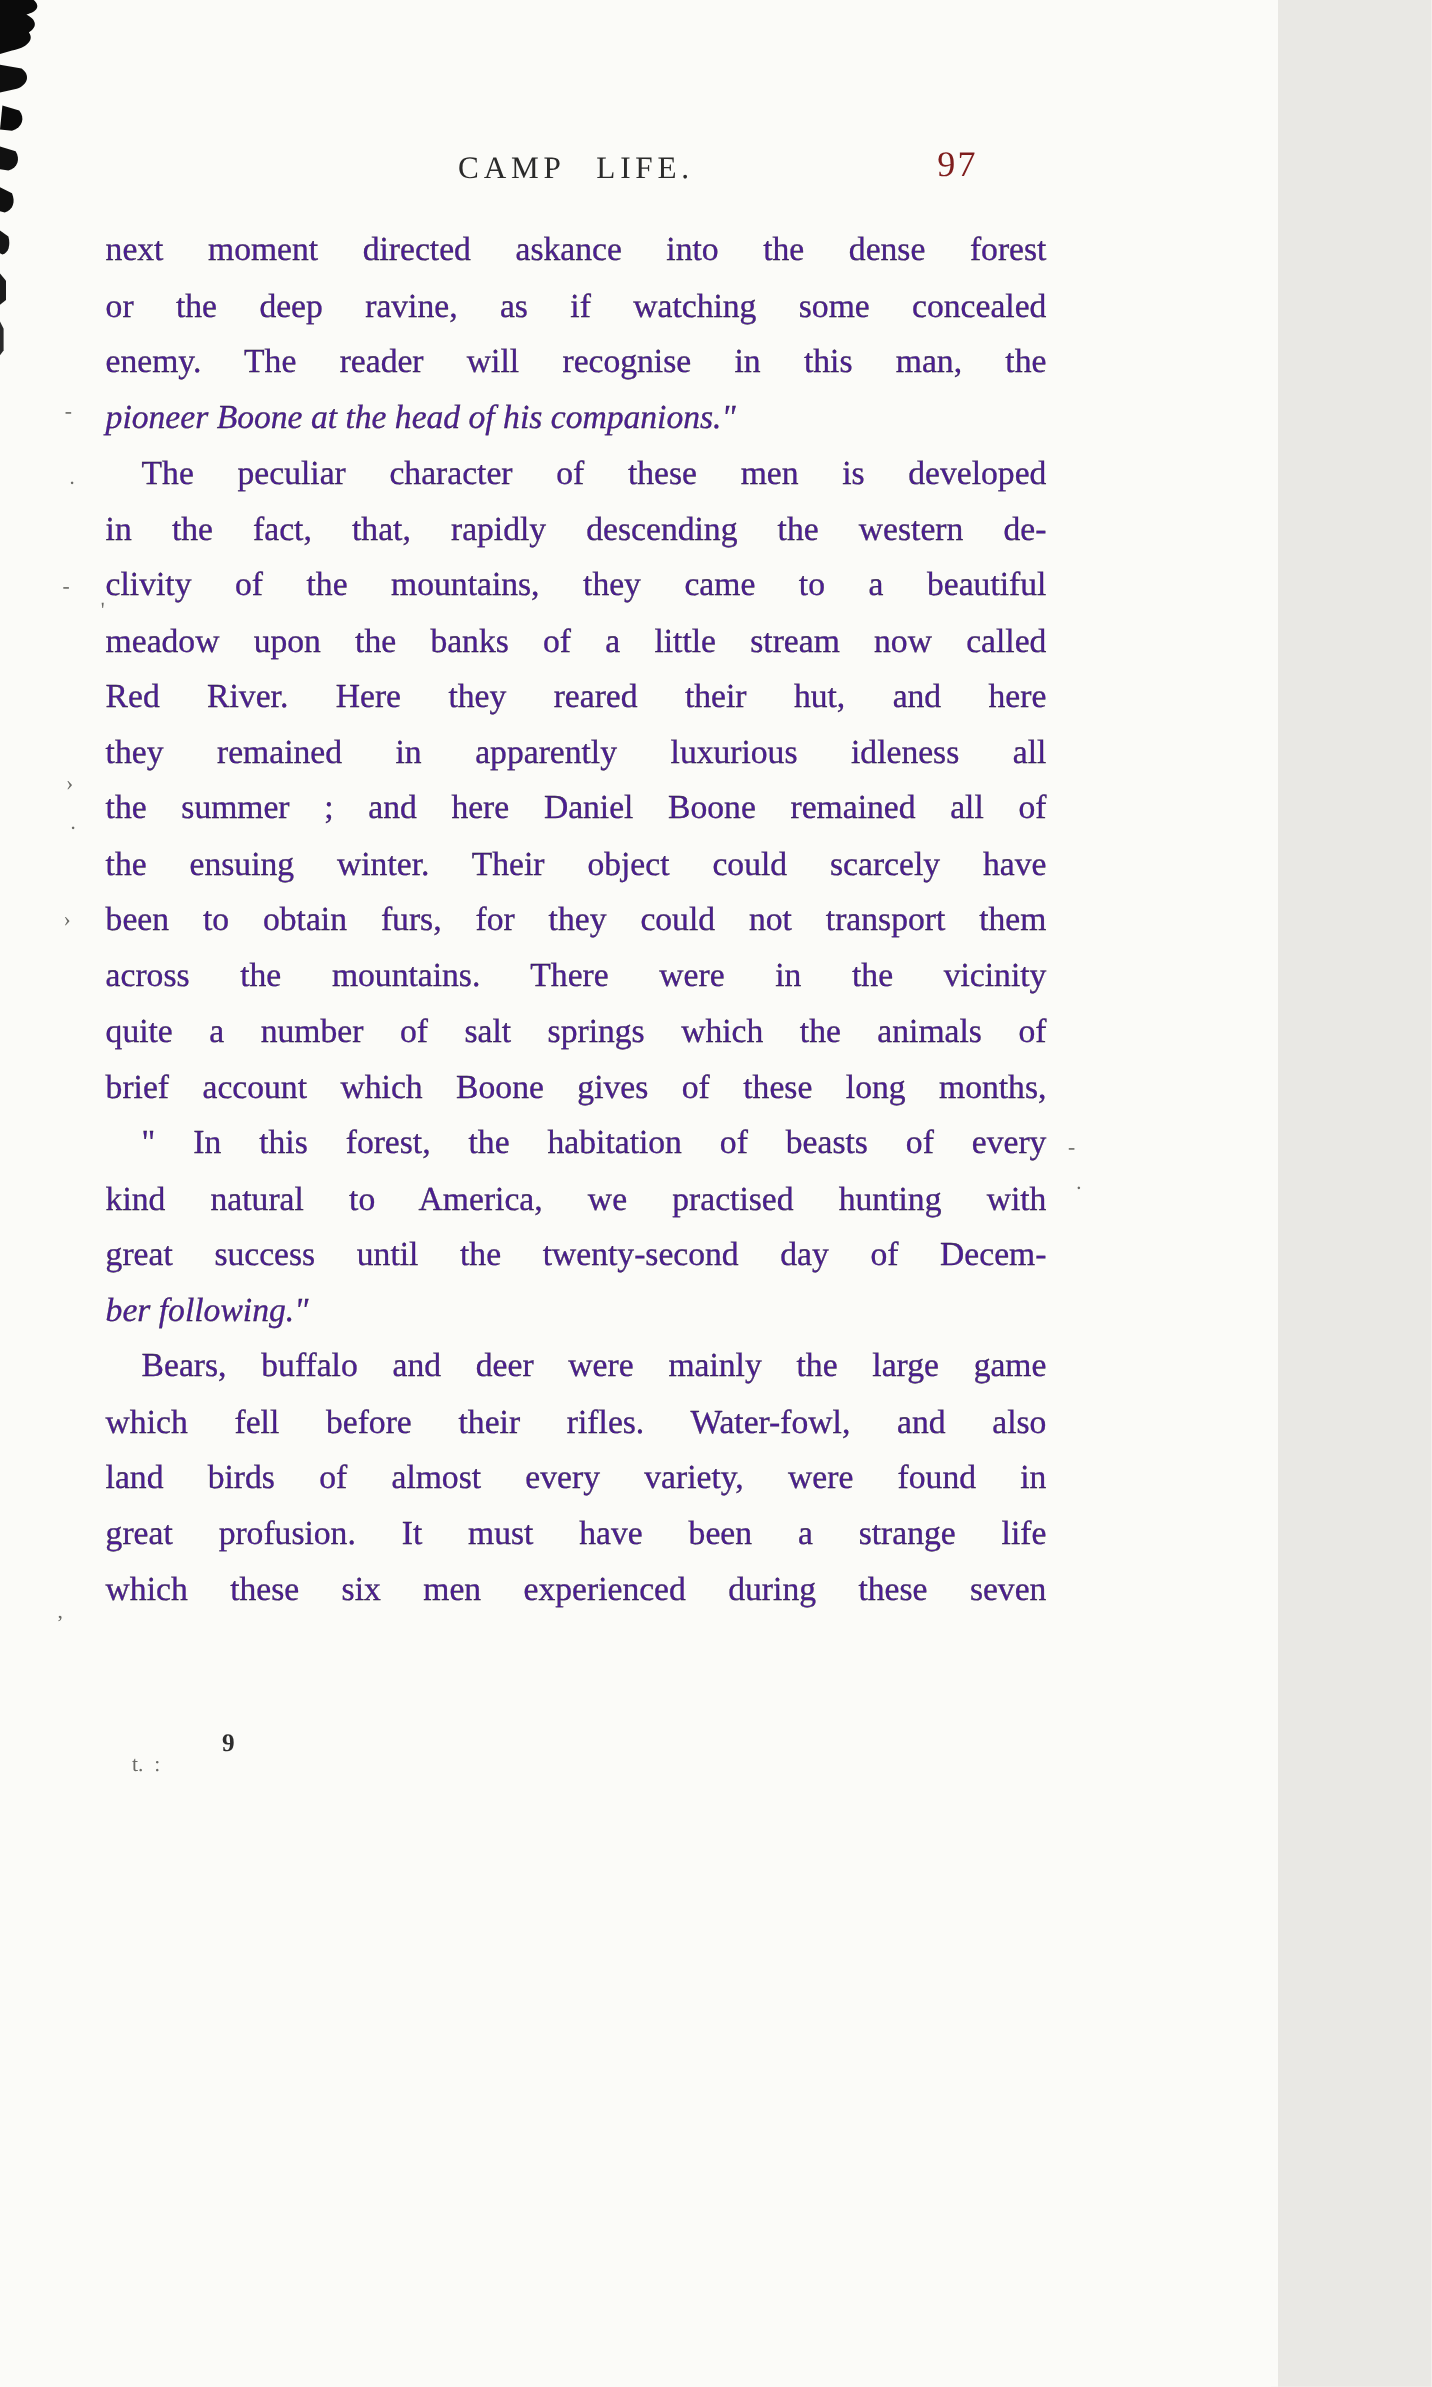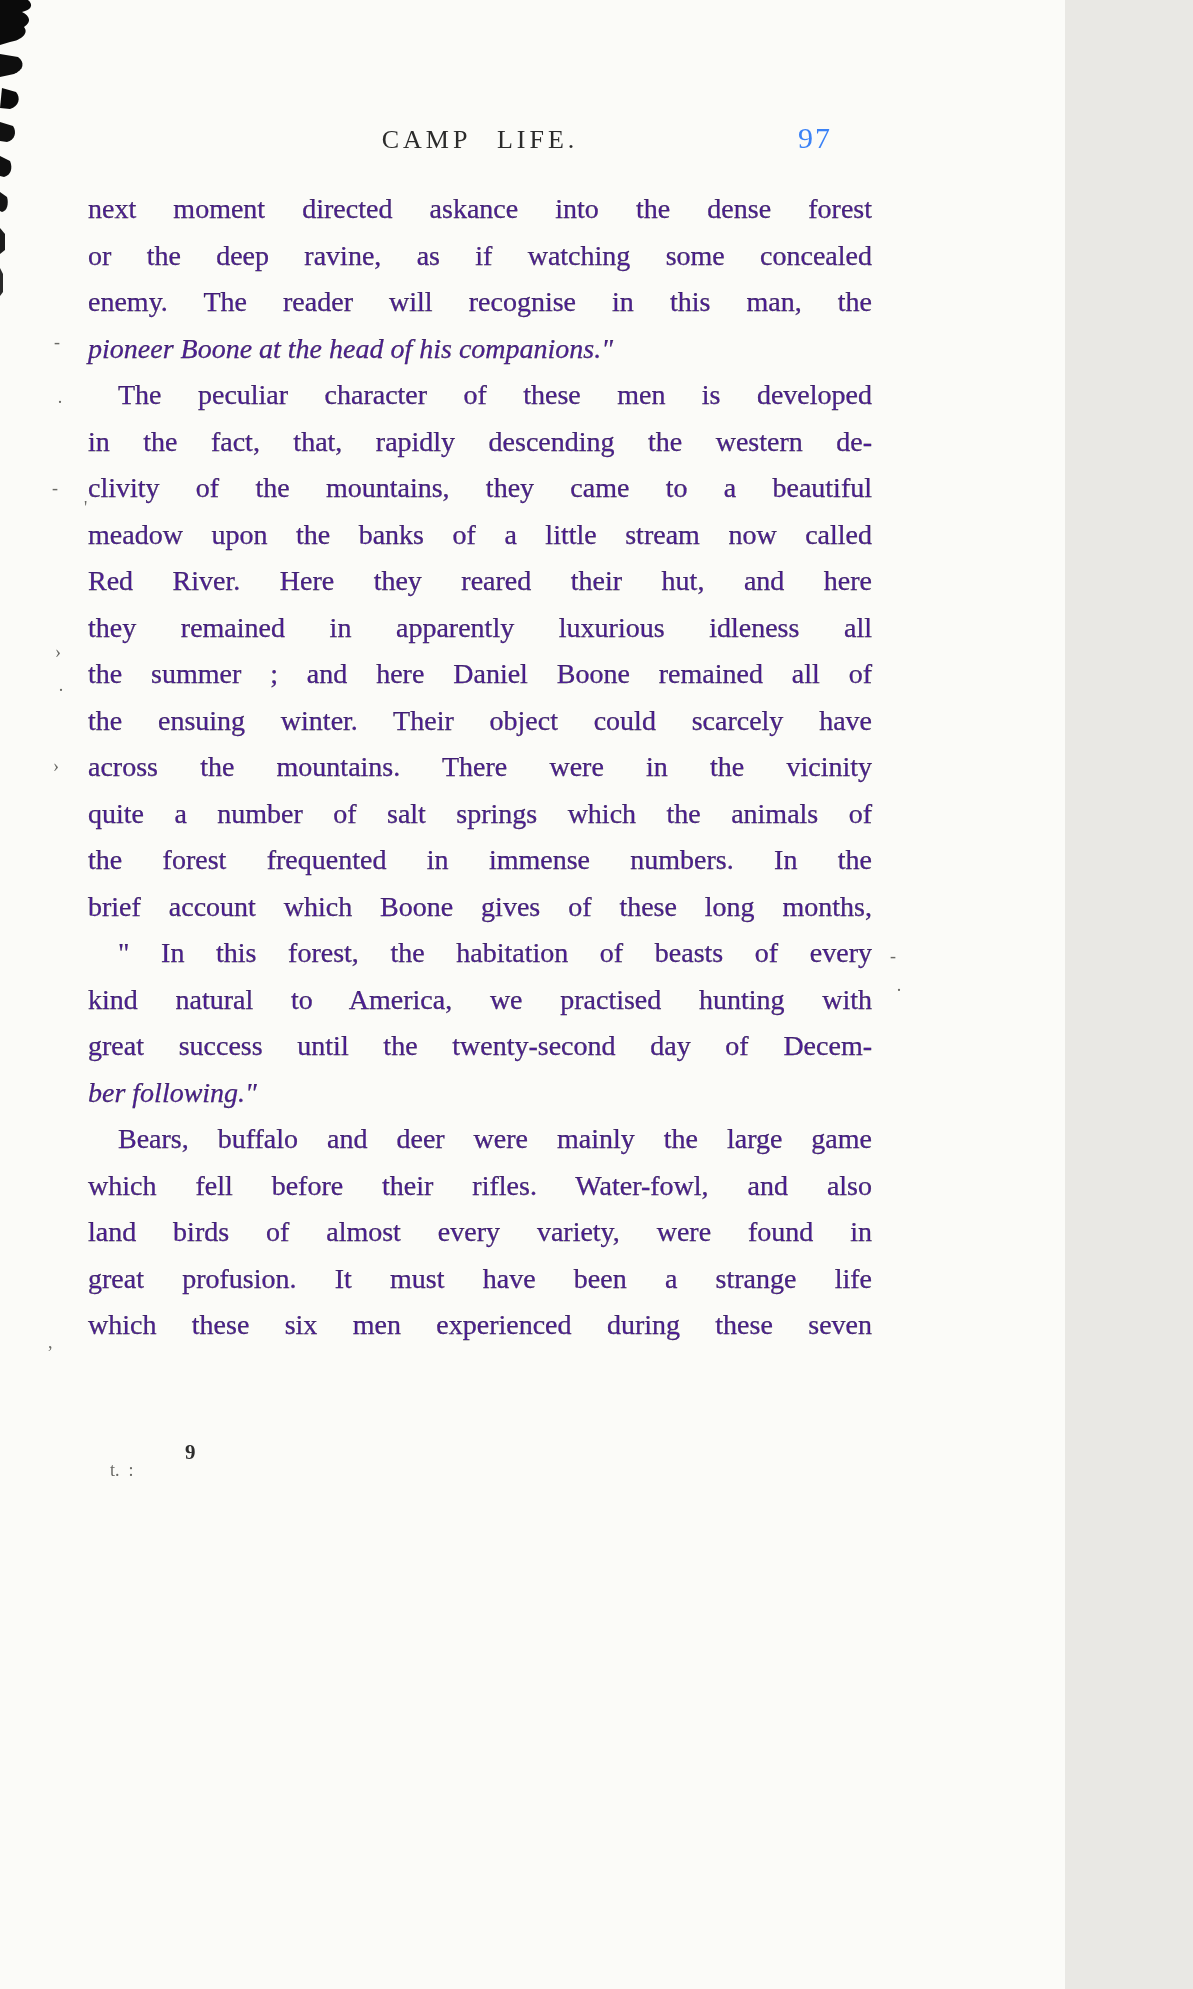--- a/index.html
+++ b/index.html
@@ -30,26 +30,26 @@
     width: 784px;
     text-align: center;
     font-size: 26px;
     line-height: 32px;
     letter-spacing: 4px;
     word-spacing: 16px;
     color: #2b2b2b;
   }
   .folio {
     position: absolute;
-    right: 40px;
+    right: 57px;
     top: -2px;
     font-size: 30px;
     letter-spacing: 2px;
     word-spacing: normal;
-    color: #3b82f6;
+    color: #7f1d1d;
   }
   .text-block {
     position: absolute;
     left: 88px;
     top: 186px;
     width: 784px;
     font-size: 28px;
     line-height: 46.5px;
     color: #4c1d95;
     -webkit-text-stroke: 0.25px #1e1e1e;
@@ -111,23 +111,23 @@
       </div>
       <div class="paragraph indent">
         <div class="line">The peculiar character of these men is developed</div>
         <div class="line">in the fact, that, rapidly descending the western de-</div>
         <div class="line">clivity of the mountains, they came to a beautiful</div>
         <div class="line">meadow upon the banks of a little stream now called</div>
         <div class="line">Red River.  Here they reared their hut, and here</div>
         <div class="line">they remained in apparently luxurious idleness all</div>
         <div class="line">the summer ; and here Daniel Boone remained all of</div>
         <div class="line">the ensuing winter.  Their object could scarcely have</div>
+        <div class="line">been to obtain furs, for they could not transport them</div>
         <div class="line">across the mountains.  There were in the vicinity</div>
         <div class="line">quite a number of salt springs which the animals of</div>
-        <div class="line">the forest frequented in immense numbers.  In the</div>
         <div class="line">brief account which Boone gives of these long months,</div>
       </div>
       <div class="paragraph indent">
         <div class="line">" In this forest, the habitation of beasts of every</div>
         <div class="line">kind natural to America, we practised hunting with</div>
         <div class="line">great success until the twenty-second day of Decem-</div>
         <div class="line last-line">ber following."</div>
       </div>
       <div class="paragraph indent">
         <div class="line">Bears, buffalo and deer were mainly the large game</div>

